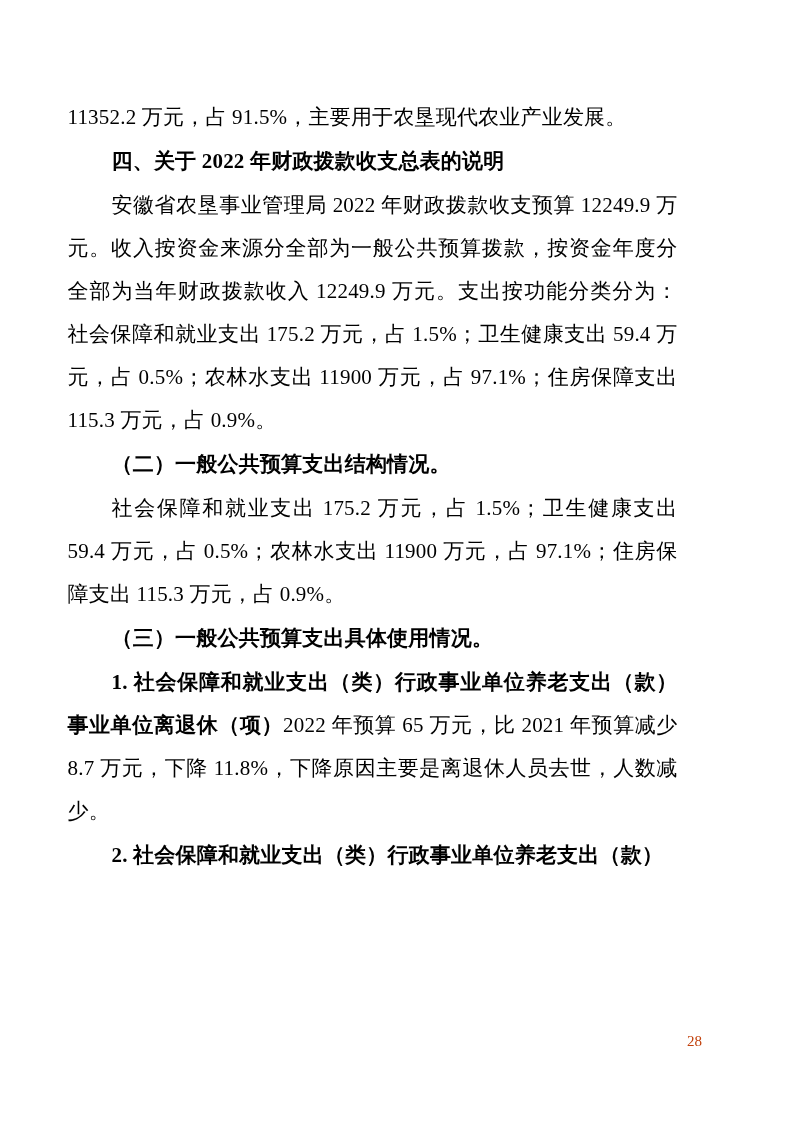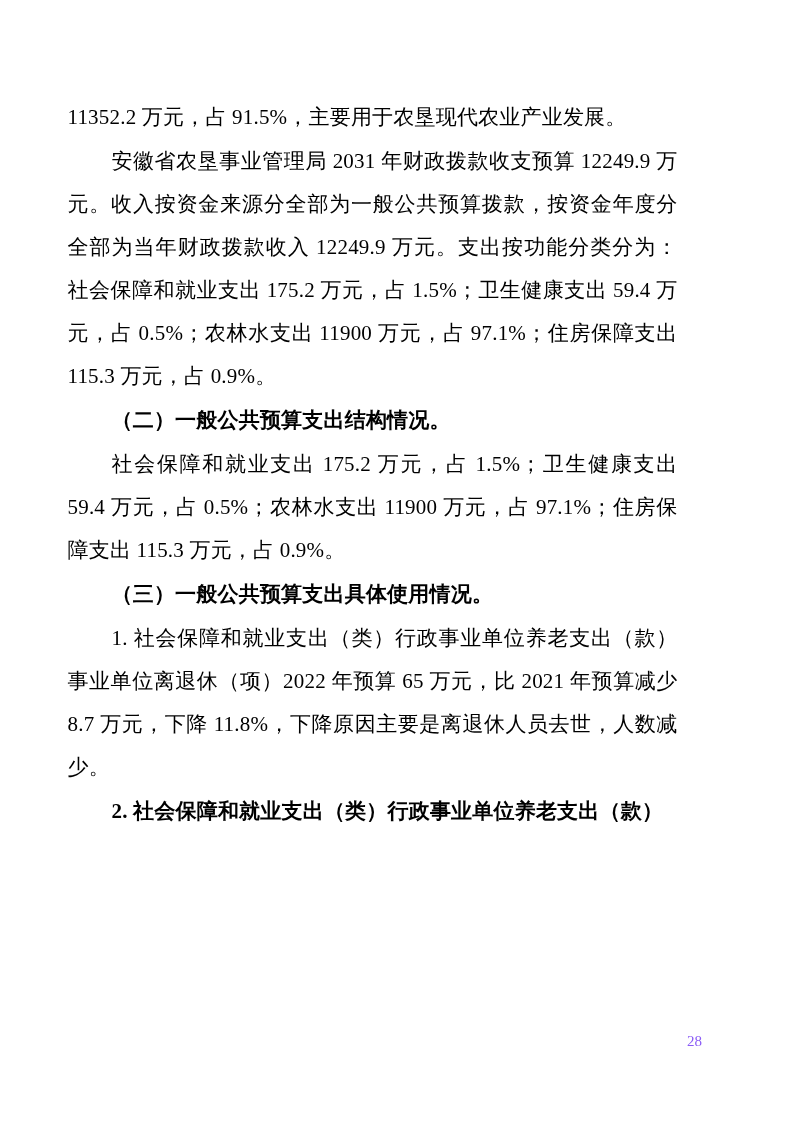--- a/index.html
+++ b/index.html
@@ -45,41 +45,42 @@
     font-weight: bold;
     text-indent: 44px;
   }
   .para {
     text-indent: 44px;
   }
   .nowrap-first {
     text-indent: 0;
   }
   .bold-run {
-    font-weight: normal;
+    font-weight: bold;
   }
   .page-number {
     position: absolute;
     right: 92px;
     bottom: 72px;
     font-size: 15px;
     font-family: "Liberation Serif", "DejaVu Serif", serif;
-    color: #8b5cf6;
+    color: #c2410c;
   }
 </style>
 </head>
 <body>
 
 <div class="page">
   <div class="doc-body">
 
     <p class="nowrap-first">11352.2 万元，占 91.5%，主要用于农垦现代农业产业发展。</p>
 
+    <p class="heading">四、关于 2022 年财政拨款收支总表的说明</p>
 
-    <p class="para">安徽省农垦事业管理局 2031 年财政拨款收支预算 12249.9 万元。收入按资金来源分全部为一般公共预算拨款，按资金年度分全部为当年财政拨款收入 12249.9 万元。支出按功能分类分为：社会保障和就业支出 175.2 万元，占 1.5%；卫生健康支出 59.4 万元，占 0.5%；农林水支出 11900 万元，占 97.1%；住房保障支出 115.3 万元，占 0.9%。</p>
+    <p class="para">安徽省农垦事业管理局 2022 年财政拨款收支预算 12249.9 万元。收入按资金来源分全部为一般公共预算拨款，按资金年度分全部为当年财政拨款收入 12249.9 万元。支出按功能分类分为：社会保障和就业支出 175.2 万元，占 1.5%；卫生健康支出 59.4 万元，占 0.5%；农林水支出 11900 万元，占 97.1%；住房保障支出 115.3 万元，占 0.9%。</p>
 
 
 
 
     <p class="subheading">（二）一般公共预算支出结构情况。</p>
 
     <p class="para">社会保障和就业支出 175.2 万元，占 1.5%；卫生健康支出 59.4 万元，占 0.5%；农林水支出 11900 万元，占 97.1%；住房保障支出 115.3 万元，占 0.9%。</p>
 
     <p class="subheading">（三）一般公共预算支出具体使用情况。</p>
 

